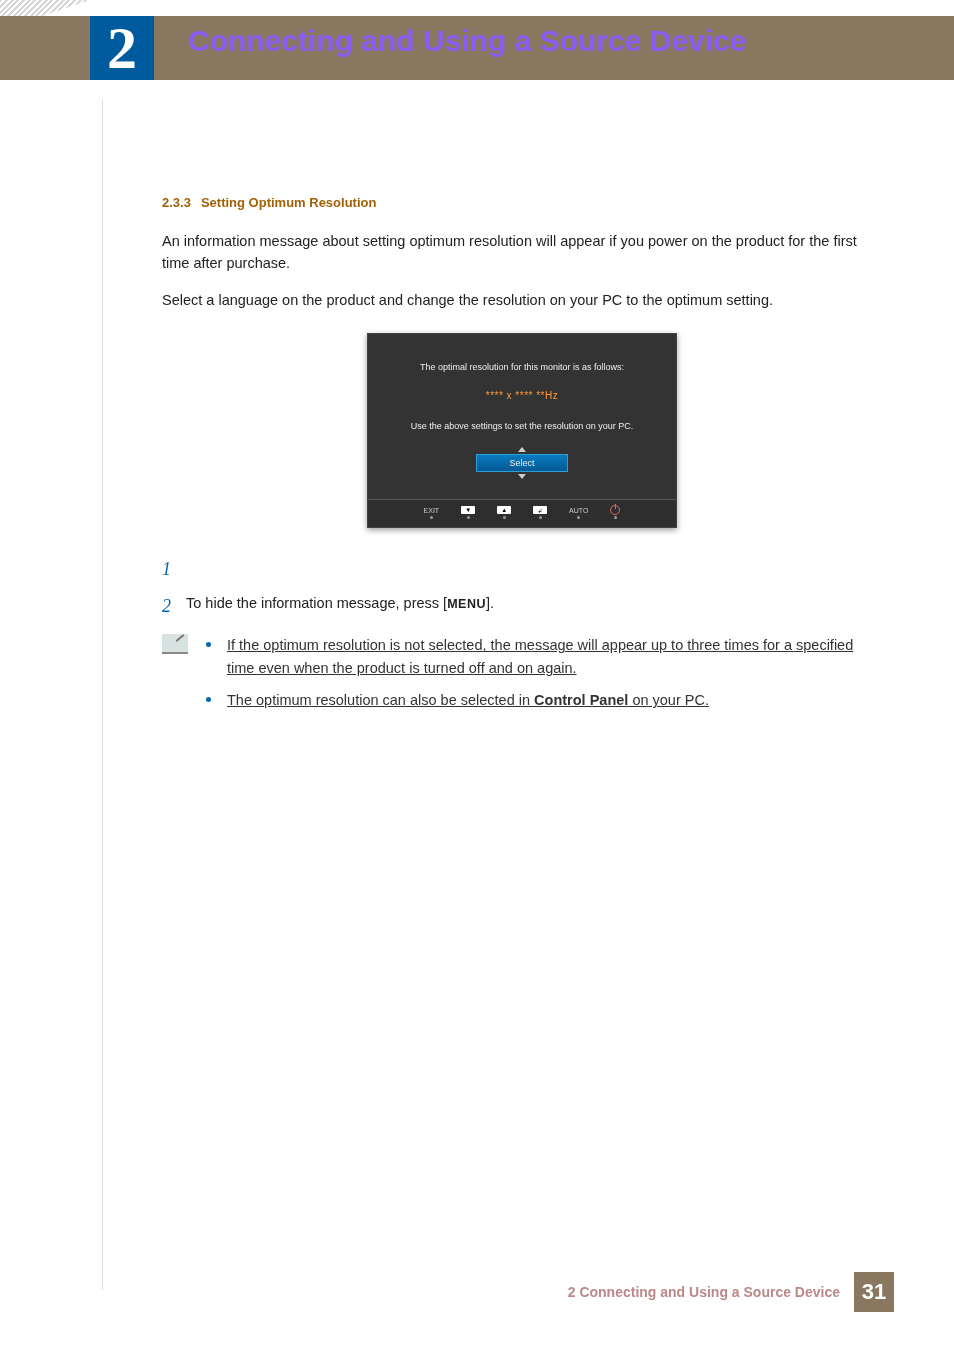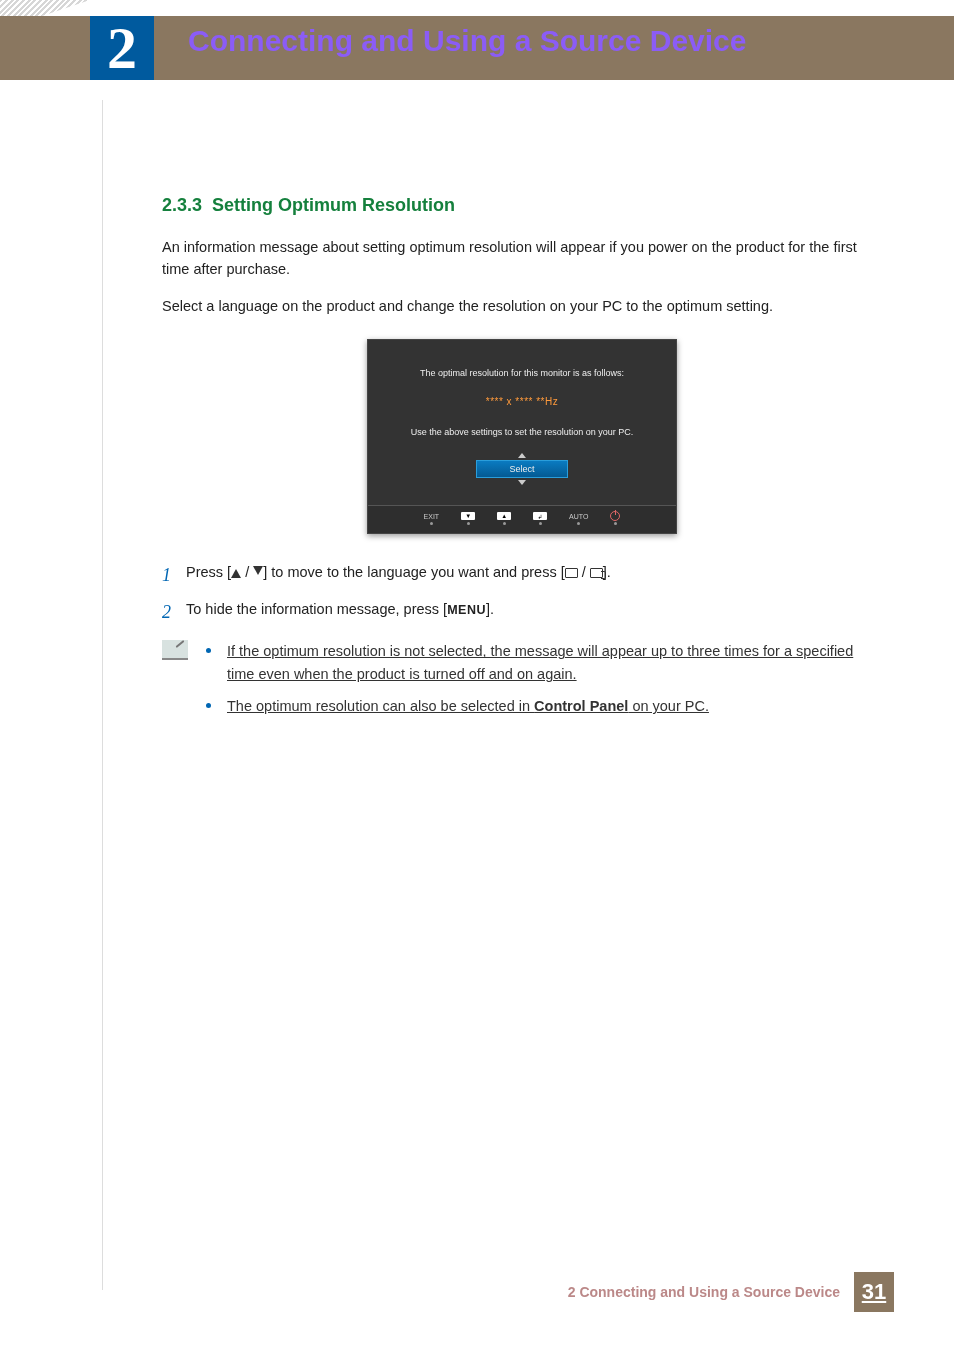--- a/index.html
+++ b/index.html
@@ -2,21 +2,21 @@
 <html><head>
 <meta charset="utf-8">
 <style>
   * { margin: 0; padding: 0; box-sizing: border-box; }
   body { font-family: Arial, Helvetica, sans-serif; width: 954px; height: 1350px; background: #fff; position: relative; color: #333; }
   .diag-corner { position: absolute; top: 0; left: 0; width: 90px; height: 30px; background: repeating-linear-gradient(135deg, #bbb 0 2px, #fff 2px 4px); clip-path: polygon(0 0, 100% 0, 0 100%); opacity: .6; }
   .header-bar { position: absolute; top: 16px; left: 0; right: 0; height: 64px; background: #8a7760; }
   .chapter-badge { position: absolute; top: 16px; left: 90px; width: 64px; height: 64px; background: #005a9e; color: #fff; display: flex; align-items: center; justify-content: center; font-size: 60px; font-weight: bold; font-family: "Times New Roman", serif; }
   .chapter-title { position: absolute; top: 24px; left: 188px; font-size: 30px; font-weight: bold; color: #8b5cf6; }
   .content { position: absolute; top: 195px; left: 162px; width: 720px; }
-  .subhead { color: #15803d; font-weight: bold; font-size: 18px; margin-bottom: 20px; }
+  .subhead { color: #a16207; font-weight: bold; font-size: 13px; margin-bottom: 20px; }
   .subhead .num { margin-right: 10px; }
   .para { font-size: 14.5px; line-height: 1.55; margin-bottom: 14px; color: #222; }
   .osd-wrap { display: flex; justify-content: center; margin: 22px 0 28px; }
   .osd { width: 310px; background: #333; border: 1px solid #444; padding: 28px 0 0; color: #eee; font-size: 9px; text-align: center; box-shadow: 0 2px 6px rgba(0,0,0,.4); }
   .osd-line1 { margin-bottom: 18px; }
   .osd-res { color: #ff9a3c; font-size: 10px; margin-bottom: 20px; letter-spacing: .5px; }
   .osd-line2 { margin-bottom: 16px; }
   .lang-sel { display: flex; flex-direction: column; align-items: center; margin-bottom: 20px; }
   .tri-up { width: 0; height: 0; border-left: 4px solid transparent; border-right: 4px solid transparent; border-bottom: 5px solid #ccc; margin-bottom: 2px; }
   .tri-dn { width: 0; height: 0; border-left: 4px solid transparent; border-right: 4px solid transparent; border-top: 5px solid #ccc; margin-top: 2px; }
@@ -39,21 +39,21 @@
   .menu-word { font-weight: bold; font-family: Arial; font-size: 12.5px; letter-spacing: .5px; }
   .note-block { display: flex; margin-top: 14px; }
   .note-icon { width: 26px; height: 20px; flex-shrink: 0; margin-right: 18px; background: #d8e2e0; border-bottom: 2px solid #888; position: relative; }
   .note-icon::after { content: ""; position: absolute; right: 3px; top: 3px; width: 10px; height: 2px; background: #777; transform: rotate(-40deg); border-radius: 1px; }
   .bullets { flex: 1; }
   .bullet { display: flex; gap: 16px; font-size: 14.5px; line-height: 1.55; margin-bottom: 10px; text-decoration: underline; }
   .bdot { width: 5px; height: 5px; background: #0066b3; border-radius: 50%; margin-top: 8px; flex-shrink: 0; }
   .bold { font-weight: bold; }
   .footer { position: absolute; bottom: 38px; right: 60px; display: flex; align-items: center; gap: 14px; font-size: 14px; }
   .footer-text { color: #b88; font-weight: bold; }
-  .page-badge { background: #8a7760; color: #fff; width: 40px; height: 40px; display: flex; align-items: center; justify-content: center; font-size: 22px; font-weight: bold; font-family: Arial; text-decoration: underline; }
+  .page-badge { background: #8a7760; color: #fff; width: 40px; height: 40px; display: flex; align-items: center; justify-content: center; font-size: 22px; font-weight: bold; font-family: Arial; }
   .side-rule { position: absolute; left: 102px; top: 100px; bottom: 60px; width: 1px; background: #ddd; }
 </style>
 </head>
 <body>
 
 <div class="diag-corner"></div>
 <div class="header-bar"></div>
 <div class="chapter-badge">2</div>
 <div class="chapter-title">Connecting and Using a Source Device</div>
 <div class="side-rule"></div>
@@ -109,23 +109,20 @@
             </span>
             <span class="dot"></span>
           </div>
       </div>
     </div>
   </div>
 
   <div class="steps">
     <div class="step">
       <span class="snum">1</span>
-      <span>
-        <span>Press [</span><span class="inline-tri-up"></span><span> / </span><span class="inline-tri-dn"></span><span>] to move to the language you want and press [</span><span class="inline-rect1"></span><span> / </span><span class="inline-rect2"></span><span>].</span>
-      </span>
     </div>
     <div class="step">
       <span class="snum">2</span>
       <span>
         <span>To hide the information message, press [</span><span class="menu-word">MENU</span><span>].</span>
       </span>
     </div>
   </div>
 
   <div class="note-block">

